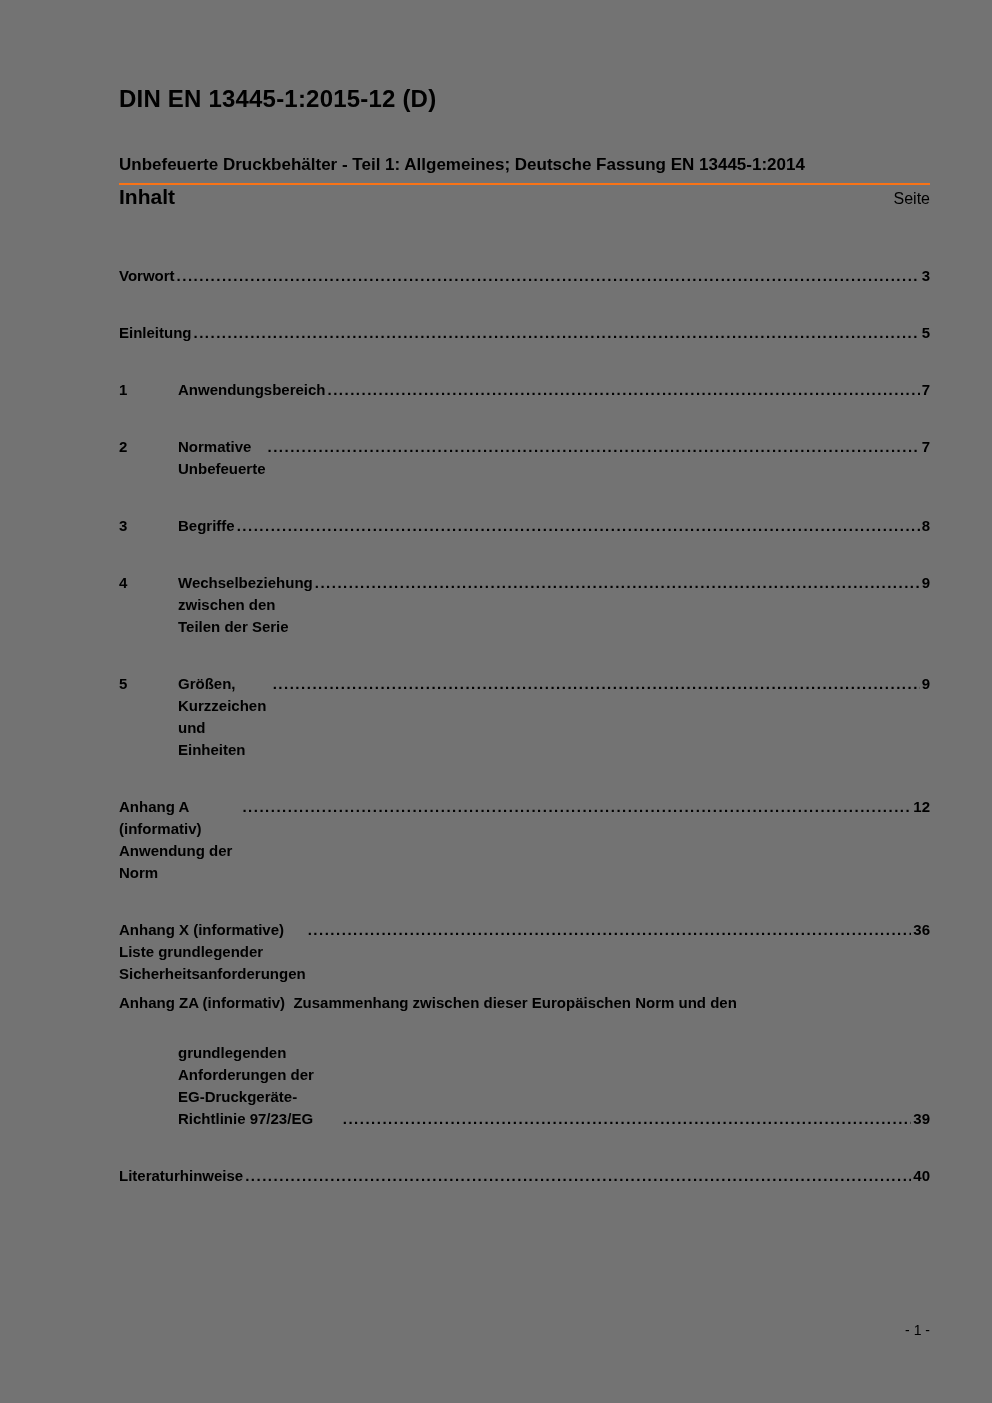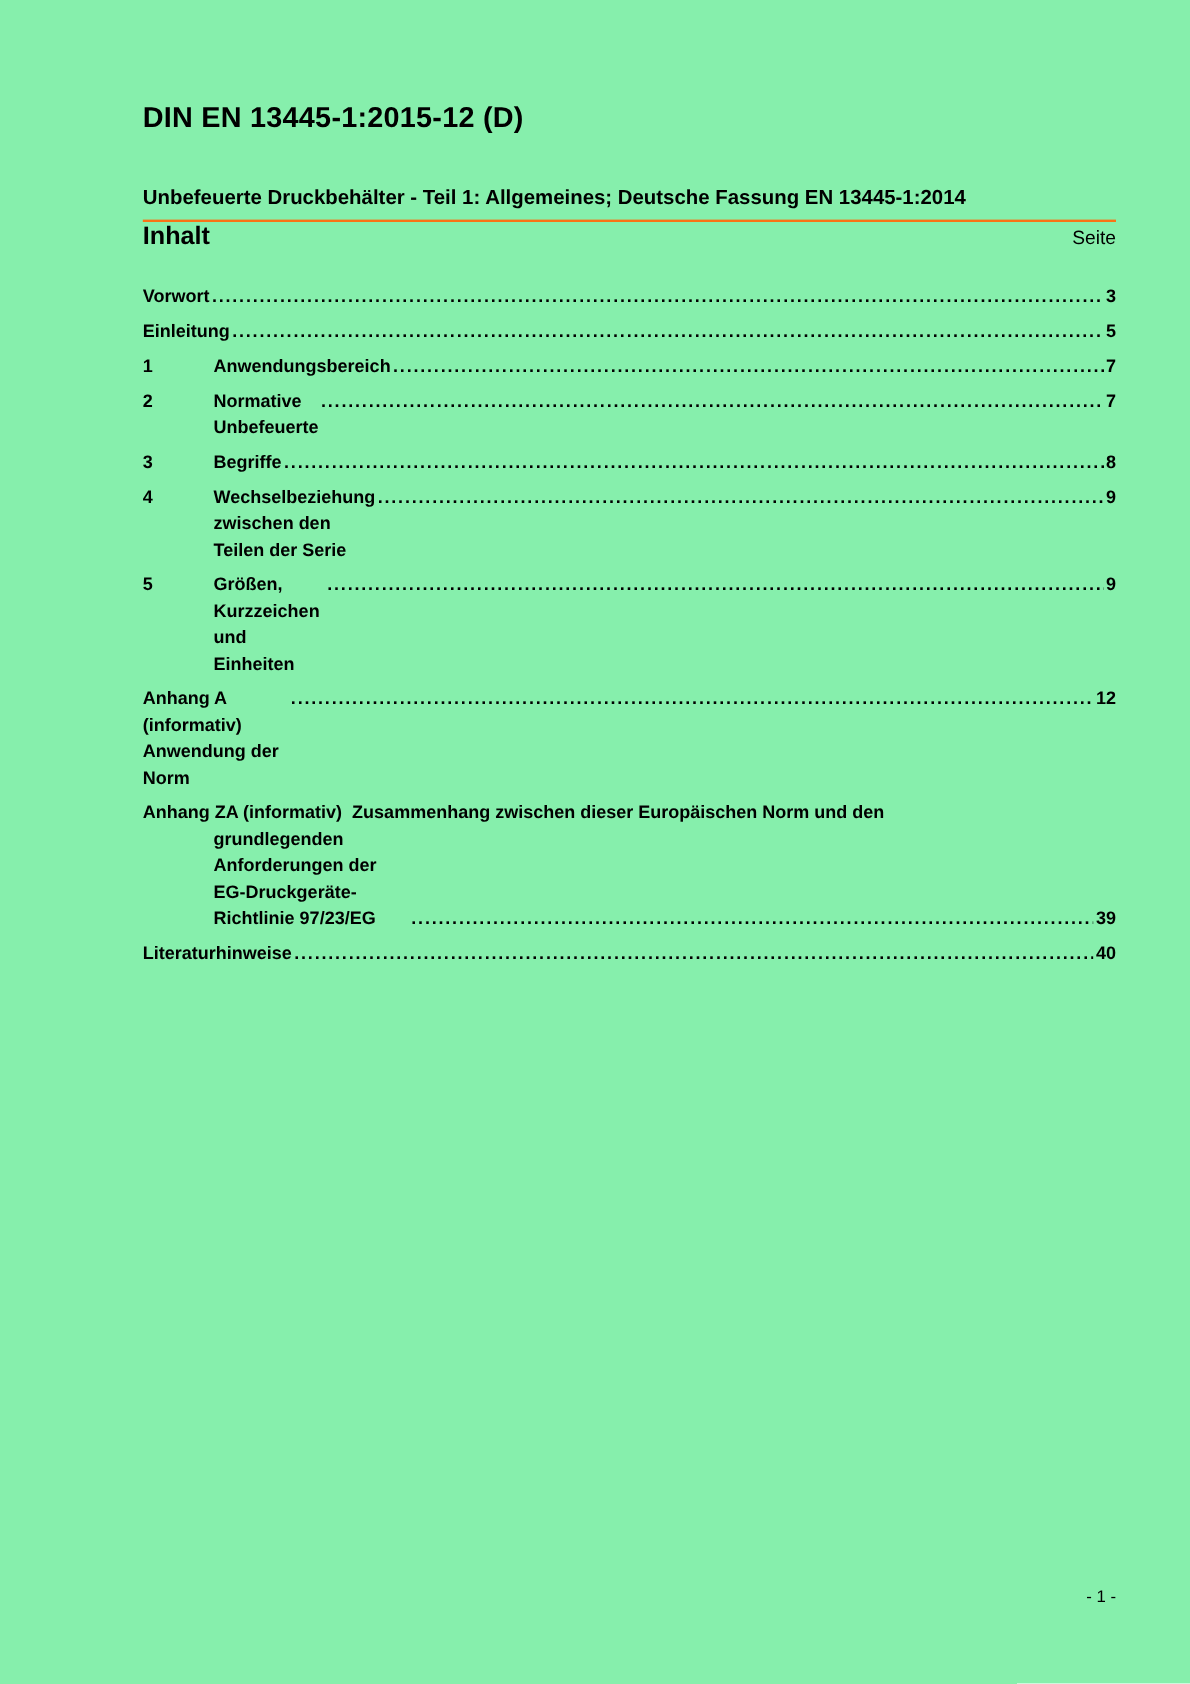--- a/index.html
+++ b/index.html
@@ -2,21 +2,21 @@
 <html><head>
 <meta charset="utf-8">
 <style>
   * { margin: 0; padding: 0; box-sizing: border-box; }
   html, body { background: #ffffff; }
   .sheet {
     position: relative;
     width: 992px;
     height: 1403px;
     margin: 0 auto;
-    background: #86efac;
+    background: #737373;
     color: #000000;
     font-family: "Liberation Sans", sans-serif;
     overflow: hidden;
     padding-left: 119px;
     padding-right: 62px;
   }
   .doc-title {
     margin-top: 84px;
     font-size: 24px;
     line-height: 30px;
@@ -69,20 +69,21 @@
     align-items: flex-end;
     margin-left: 59px;
   }
   .toc-num {
     width: 59px;
     flex: 0 0 59px;
   }
   .toc-label {
     white-space: pre-wrap;
     flex: 0 1 auto;
+    margin-top: 28px;
   }
   .leader {
     flex: 1 1 auto;
     overflow: hidden;
     height: 22px;
     margin: 0 2px;
     min-width: 12px;
   }
   .leader::after {
     content: "........................................................................................................................................................................................................................................................................................................................";
@@ -163,20 +164,25 @@
       <span class="toc-page">9</span>
     </div>
 
     <div class="toc-row">
       <span class="toc-label">Anhang A (informativ)  Anwendung der Norm</span>
       <span class="leader"></span>
       <span class="toc-page">12</span>
     </div>
 
 
+    <div class="toc-row">
+      <span class="toc-label">Anhang X (informative)  Liste grundlegender Sicherheitsanforderungen</span>
+      <span class="leader"></span>
+      <span class="toc-page">36</span>
+    </div>
 
 
     <div class="toc-row toc-row-multi">
       <div class="toc-line1">Anhang ZA (informativ)  Zusammenhang zwischen dieser Europäischen Norm und den</div>
       <div class="toc-line2">
         <span class="toc-label">grundlegenden Anforderungen der EG-Druckgeräte-Richtlinie 97/23/EG</span>
         <span class="leader"></span>
         <span class="toc-page">39</span>
       </div>
     </div>

